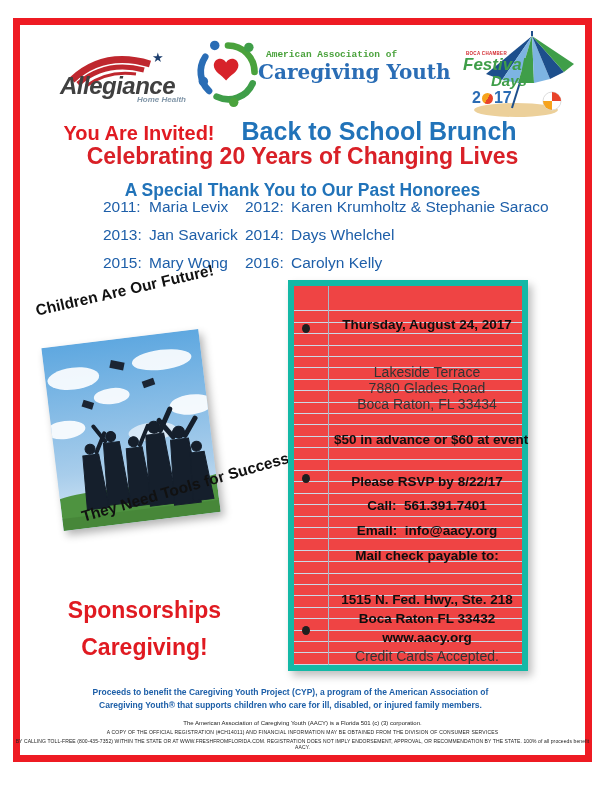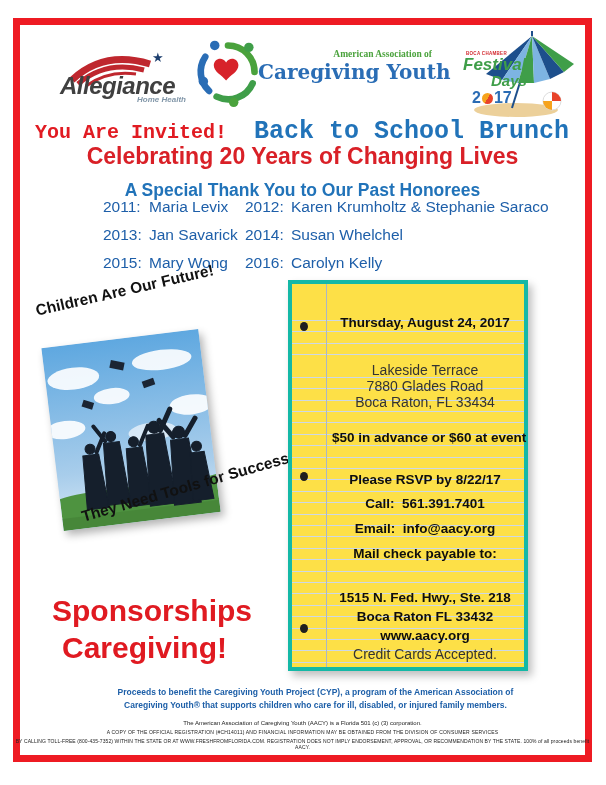--- a/index.html
+++ b/index.html
@@ -12,42 +12,42 @@
   
   .logo-allegiance { position:absolute; left:58px; top:48px; width:132px; height:64px; }
   .allg-art  { position:absolute; left:0; top:0; }
   .allg-name { position:absolute; left:2px; top:24px; font-style:italic; font-weight:700;
                font-size:24px; color:#404040; letter-spacing:-0.5px; white-space:nowrap; }
   .allg-tag  { position:absolute; right:4px; top:47px; font-style:italic; font-weight:700;
                font-size:8px; color:#8297a9; white-space:nowrap; }
 
   .logo-aacy { position:absolute; left:194px; top:34px; width:240px; height:74px; }
   .aacy-mark { position:absolute; left:0; top:2px; }
-  .aacy-line1 { position:absolute; left:72px; top:15px; width:166px; text-align:right;
-                font-family:Liberation Serif, serif; font-weight:700; font-size:9.5px; color:#4aa23c; }
+  .aacy-line1 { position:absolute; left:72px; top:15px; width:166px; text-align:left;
+                font-family:Liberation Mono, monospace; font-weight:700; font-size:9.5px; color:#4aa23c; }
   .aacy-line2 { position:absolute; left:64px; top:26px; width:176px; text-align:right;
                 font-family:"DejaVu Serif", serif; font-weight:700; font-size:20px; color:#2a6db5;
                 white-space:nowrap; }
 
   .logo-festival { position:absolute; left:460px; top:30px; width:118px; height:88px; }
   .fest-art  { position:absolute; left:0; top:0; }
   .fest-org  { position:absolute; left:6px; top:21px; font-weight:700; font-size:4.5px;
                color:#d2282e; letter-spacing:.3px; }
   .fest-w1   { position:absolute; left:3px; top:25px; font-style:italic; font-weight:700;
                font-size:17px; color:#3f9e49; }
   .fest-w2   { position:absolute; left:31px; top:42px; font-style:italic; font-weight:700;
                font-size:15px; color:#3f9e49; }
   .fest-year { position:absolute; left:12px; top:59px; display:flex; align-items:center;
                font-weight:700; font-size:16px; color:#2b6cb4; }
   .fest-ball { display:inline-block; width:11px; height:11px; border-radius:50%; margin:0 1px;
                background:linear-gradient(120deg,#f6a31c 50%, #e8432a 50%); }
 
   
-  .headrow { position:absolute; left:12px; top:117px; width:580px; display:flex;
-             justify-content:center; align-items:baseline; gap:27px; white-space:nowrap;font-family:Liberation Mono, monospace; }
+  .headrow { position:absolute; left:0; top:117px; width:580px; display:flex;
+             justify-content:center; align-items:baseline; gap:27px; white-space:nowrap; }
   .invited { color:#e11b22; font-weight:700; font-size:20px; }
   .title   { color:#2173b9; font-weight:700; font-size:25px; }
   .tagline { position:absolute; left:13px; top:143px; width:579px; text-align:center;
              color:#d92027; font-weight:700; font-size:23px; }
   .hon-heading { position:absolute; left:13px; top:180px; width:579px; text-align:center;
                  color:#2173b9; font-weight:700; font-size:17.5px; }
 
   .honorees { position:absolute; left:103px; top:198px; display:grid;
               grid-template-columns:46px 96px 46px auto; row-gap:10px;
               color:#1e5fa9; font-weight:400; font-size:15.5px; line-height:18px;
@@ -56,38 +56,38 @@
   
   .caption-top { position:absolute; left:36px; top:302px; transform:rotate(-13deg);
                  transform-origin:left center; font-weight:700; font-size:15.5px; color:#111;
                  white-space:nowrap; }
   .photo { position:absolute; left:52px; top:338px; width:158px; height:184px;
            transform:rotate(-7deg); box-shadow:3px 5px 9px rgba(0,0,0,.3); background:#bcd8ef; }
   .caption-bottom { position:absolute; left:82px; top:508px; transform:rotate(-16deg);
                     transform-origin:left center; font-weight:700; font-size:15.5px; color:#111;
                     white-space:nowrap; }
   .sponsor { position:absolute; left:52px; top:592px; width:185px; text-align:center;
-             color:#e01a21; font-weight:700; font-size:30px; line-height:37px; }
+             color:#e01a21; font-weight:700; font-size:23px; line-height:37px; }
 
   
   .notepad { position:absolute; left:288px; top:280px; width:240px; height:391px;
-             background:#fde047; border:4px solid #14b8a6; box-sizing:border-box;
+             background:#ef4444; border:6px solid #14b8a6; box-sizing:border-box;
              box-shadow:4px 5px 8px rgba(0,0,0,.25); }
   .notepad::before { content:""; position:absolute; left:0; right:0; top:14px; bottom:0;
              background:repeating-linear-gradient(to bottom, transparent 0 10.5px, #ccd8e6 10.5px 11.4px); }
   .notepad::after { content:""; position:absolute; left:34px; top:0; bottom:0; width:1px;
              background:#aab6c6; }
   .hole { position:absolute; left:8px; width:8px; height:9px; border-radius:50%; background:#1f1f1f; z-index:2; }
   .np-line { position:absolute; left:40px; width:186px; text-align:center; white-space:pre;
              color:#0e0e0e; font-size:13.5px; z-index:1; }
   .np-b { font-weight:700; }
   .np-r { font-weight:400; color:#333333; font-size:14px; }
 
   
-  .proceeds { position:absolute; left:26px; top:686px; width:579px; text-align:center;
+  .proceeds { position:absolute; left:1px; top:686px; width:579px; text-align:center;
               color:#1d5fa8; font-weight:700; font-size:8.5px; line-height:13px; }
   .corp  { position:absolute; left:13px; top:720px; width:579px; text-align:center;
            color:#222; font-size:6px; }
   .fine1 { position:absolute; left:13px; top:729px; width:579px; text-align:center;
            color:#222; font-size:5px; letter-spacing:.2px; }
   .fine2 { position:absolute; left:13px; top:738px; width:579px; text-align:center;
            color:#222; font-size:5px; letter-spacing:.1px; }
 </style>
 </head>
 <body>
@@ -156,21 +156,21 @@
   <div class="hon-heading">A Special Thank You to Our Past Honorees</div>
 
   <div class="honorees">
     <span>2011:</span>
     <span>Maria Levix</span>
     <span>2012:</span>
     <span>Karen Krumholtz &amp; Stephanie Saraco</span>
     <span>2013:</span>
     <span>Jan Savarick</span>
     <span>2014:</span>
-    <span>Susan Whelchel</span>
+    <span>Days Whelchel</span>
     <span>2015:</span>
     <span>Mary Wong</span>
     <span>2016:</span>
     <span>Carolyn Kelly</span>
   </div>
 
   <div class="caption-top">Children Are Our Future!</div>
 
   <div class="photo">
     <svg width="158" height="184" viewBox="0 0 158 184">

